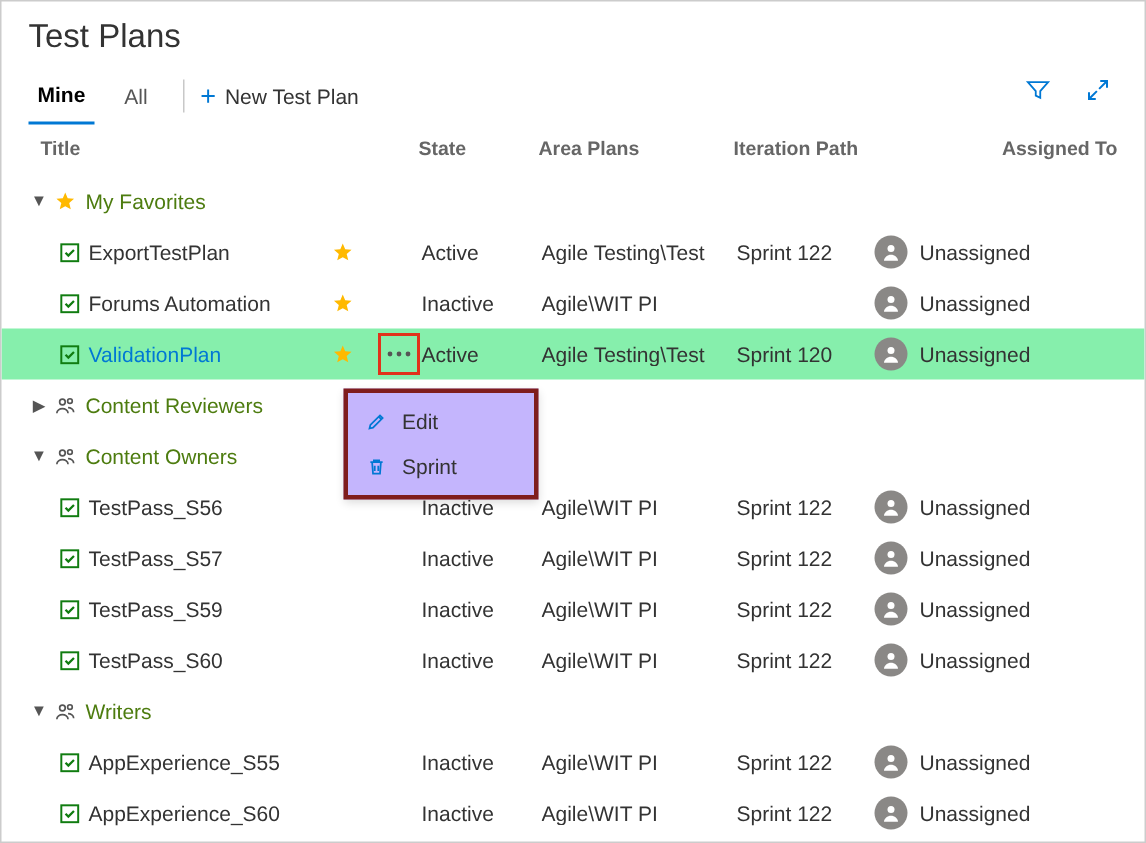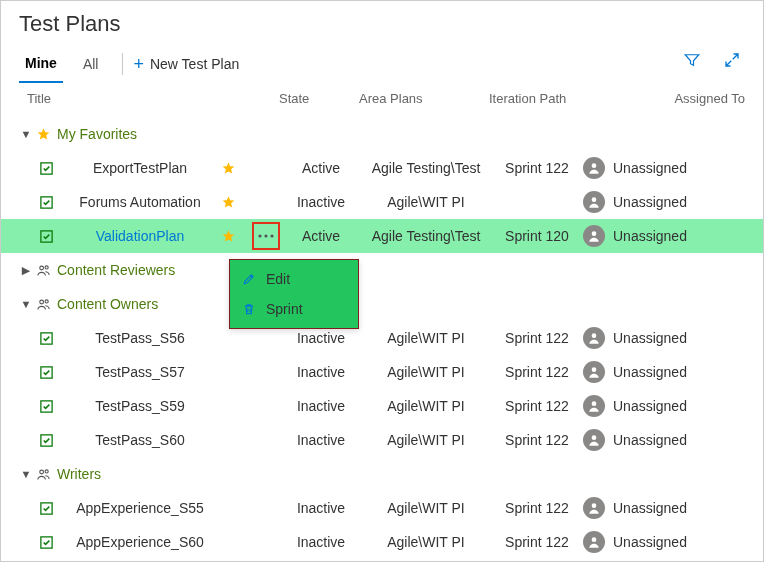--- a/index.html
+++ b/index.html
@@ -78,20 +78,21 @@
   }
   .table {
     width: 100%;
   }
   .thead {
     display: flex;
     padding: 4px 18px 10px 18px;
     color: #666;
     font-size: 13px;
     border-bottom: 1px solid transparent;
+    font-weight: bold;
   }
   .col-title { width: 260px; padding-left: 8px; }
   .col-state { width: 80px; }
   .col-area  { width: 130px; }
   .col-iter  { width: 92px; }
   .col-assn  { flex: 1; text-align: right; }
   .group-row, .item-row {
     display: flex;
     align-items: center;
     height: 34px;
@@ -112,21 +113,20 @@
     align-items: center;
     justify-content: center;
     color: #555;
   }
   .group-label {
     margin-left: 4px;
     color: #4d7c0f;
   }
   .item-row {
     padding-left: 38px;
-    text-align: center;
   }
   .item-row.selected {
     background: #86efac;
   }
   .item-row.selected .item-title { color: #0078d4; }
   .plan-icon {
     width: 20px;
     display: flex;
     align-items: center;
     color: #107c10;
@@ -175,22 +175,22 @@
     background: #8a8886;
     display: flex;
     align-items: center;
     justify-content: center;
   }
   .context-menu {
     position: absolute;
     left: 228px;
     top: 258px;
     width: 130px;
-    background: #22c55e;
-    border: 1px solid #7f1d1d;
+    background: #c4b5fd;
+    border: 3px solid #7f1d1d;
     box-shadow: 0 2px 6px rgba(0,0,0,0.15);
     padding: 4px 0;
     z-index: 10;
   }
   .menu-item {
     display: flex;
     align-items: center;
     height: 30px;
     padding: 0 12px;
     cursor: pointer;

